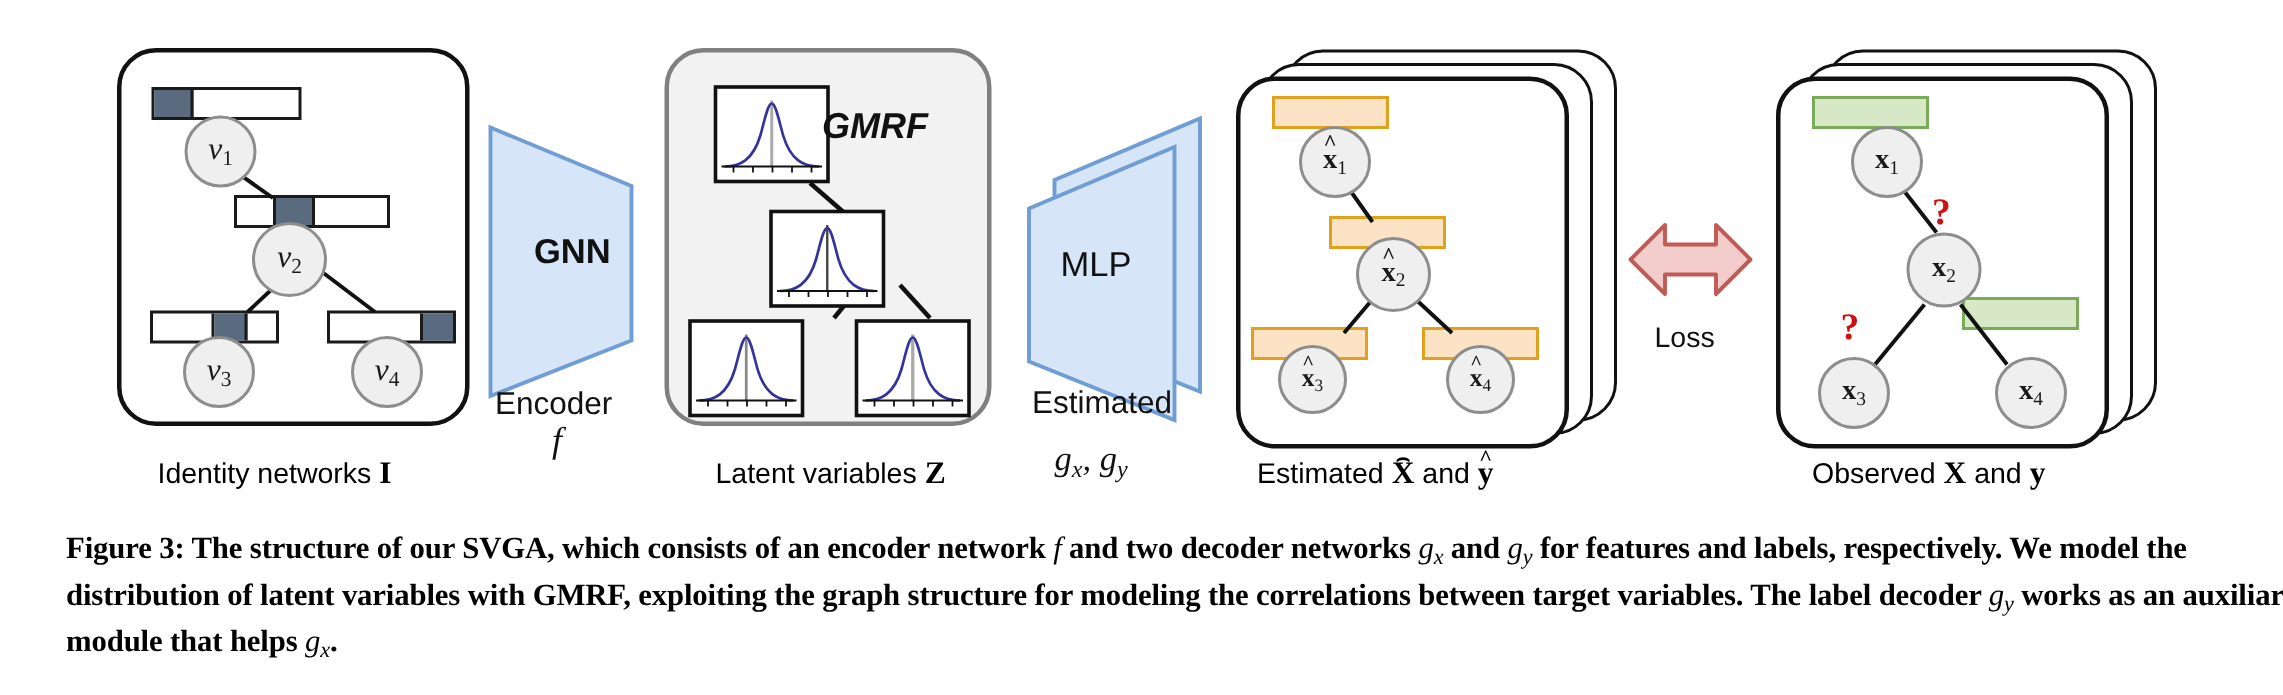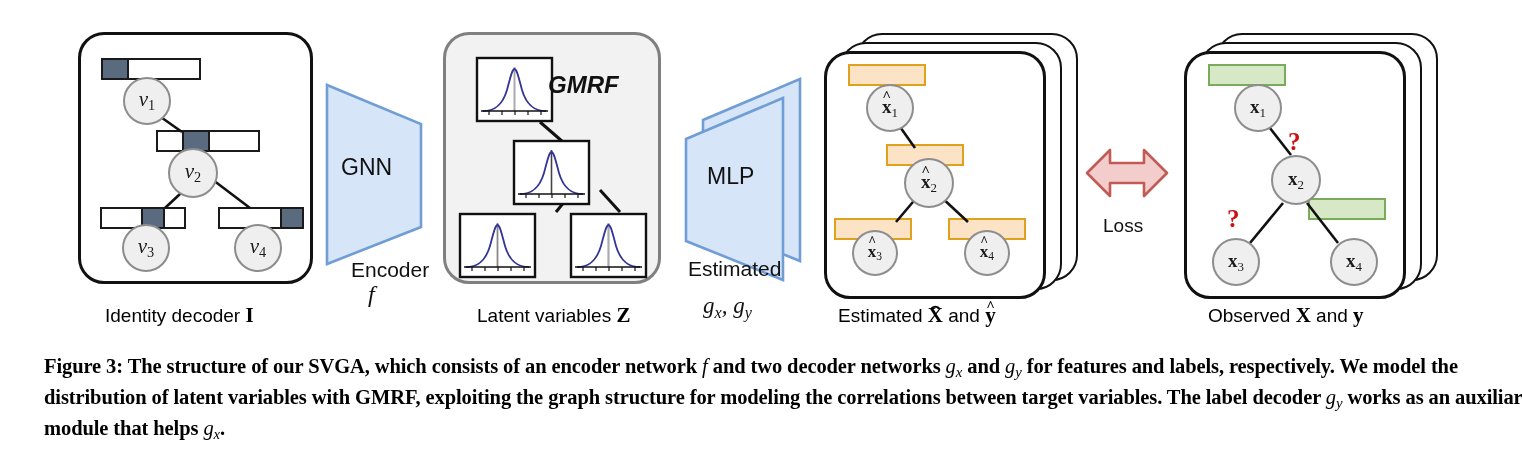--- a/index.html
+++ b/index.html
@@ -83,28 +83,28 @@
     <span class="lab">v<span class="sb">2</span></span>
     </div>
   <div class="node" style="left:122px;top:224px;width:48px;height:48px;">
     <span class="lab">v<span class="sb">3</span></span>
     </div>
   <div class="node" style="left:234px;top:224px;width:48px;height:48px;">
     <span class="lab">v<span class="sb">4</span></span>
     </div>
 
   <div class="plabel" style="left:105px;top:303px;">
-    <span>Identity decoder </span><b>I</b>
+    <span>Identity networks </span><b>I</b>
   </div>
 
   <svg class="trap" style="left:324px;top:82px;width:100px;height:185px;">
     <polygon points="3,3 97,42 97,145 3,182" fill="#d6e5f7" stroke="#6f9dd4" stroke-width="2.6"></polygon>
   </svg>
-  <div class="trtxt" style="left:341px;top:154px;">GNN</div>
-  <div class="trtxt" style="left:330px;top:258px;font-size:21px;margin-left:21px;">Encoder</div>
+  <div class="trtxt" style="left:356px;top:154px;font-weight:bold;">GNN</div>
+  <div class="trtxt" style="left:330px;top:258px;font-size:21px;">Encoder</div>
   <div class="trtxt" style="left:368px;top:281px;font-family:'Liberation Serif',serif;font-style:italic;font-size:24px;">f</div>
 
   <div class="panel gray" style="left:443px;top:32px;width:218px;height:252px;"></div>
 
   <svg style="position:absolute;left:0;top:0;width:1522px;height:350px;pointer-events:none;">
     <line x1="540" y1="122" x2="563" y2="142" stroke="#111" stroke-width="3"></line>
     <line x1="574" y1="190" x2="556" y2="212" stroke="#111" stroke-width="3"></line>
     <line x1="600" y1="190" x2="620" y2="212" stroke="#111" stroke-width="3"></line>
   </svg>
 

